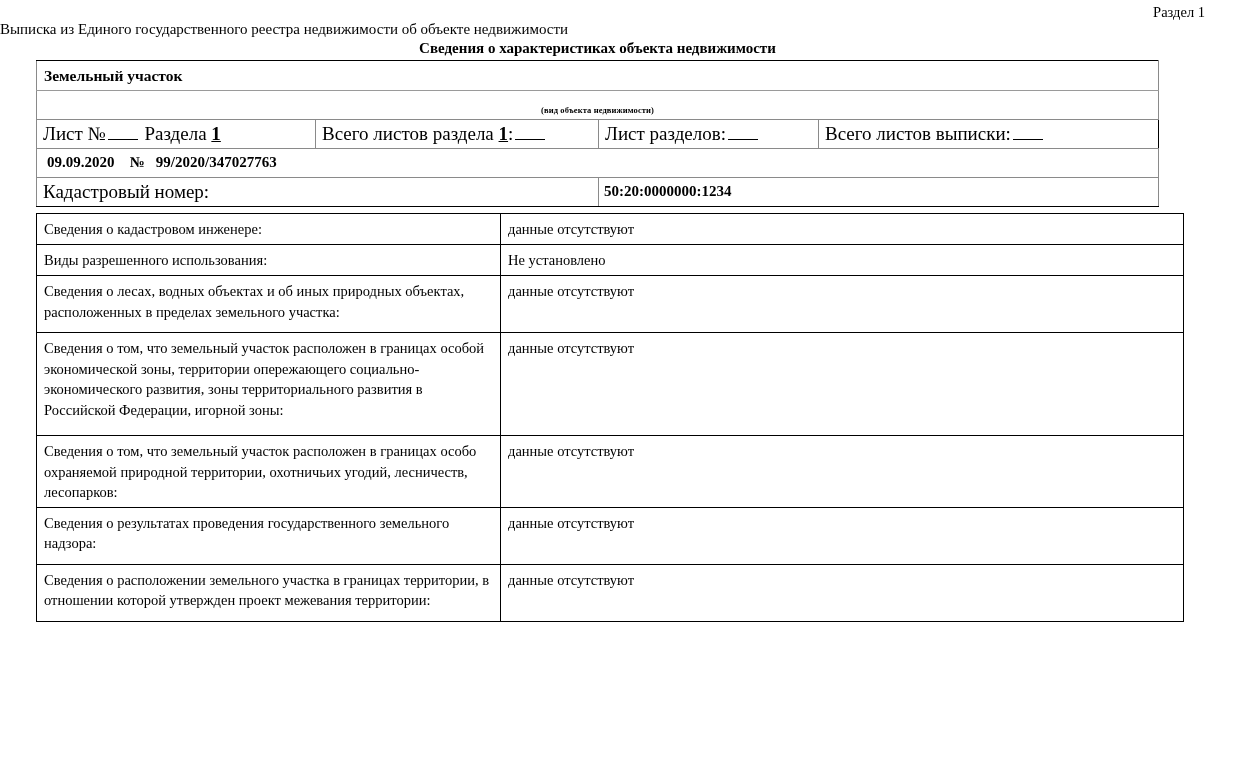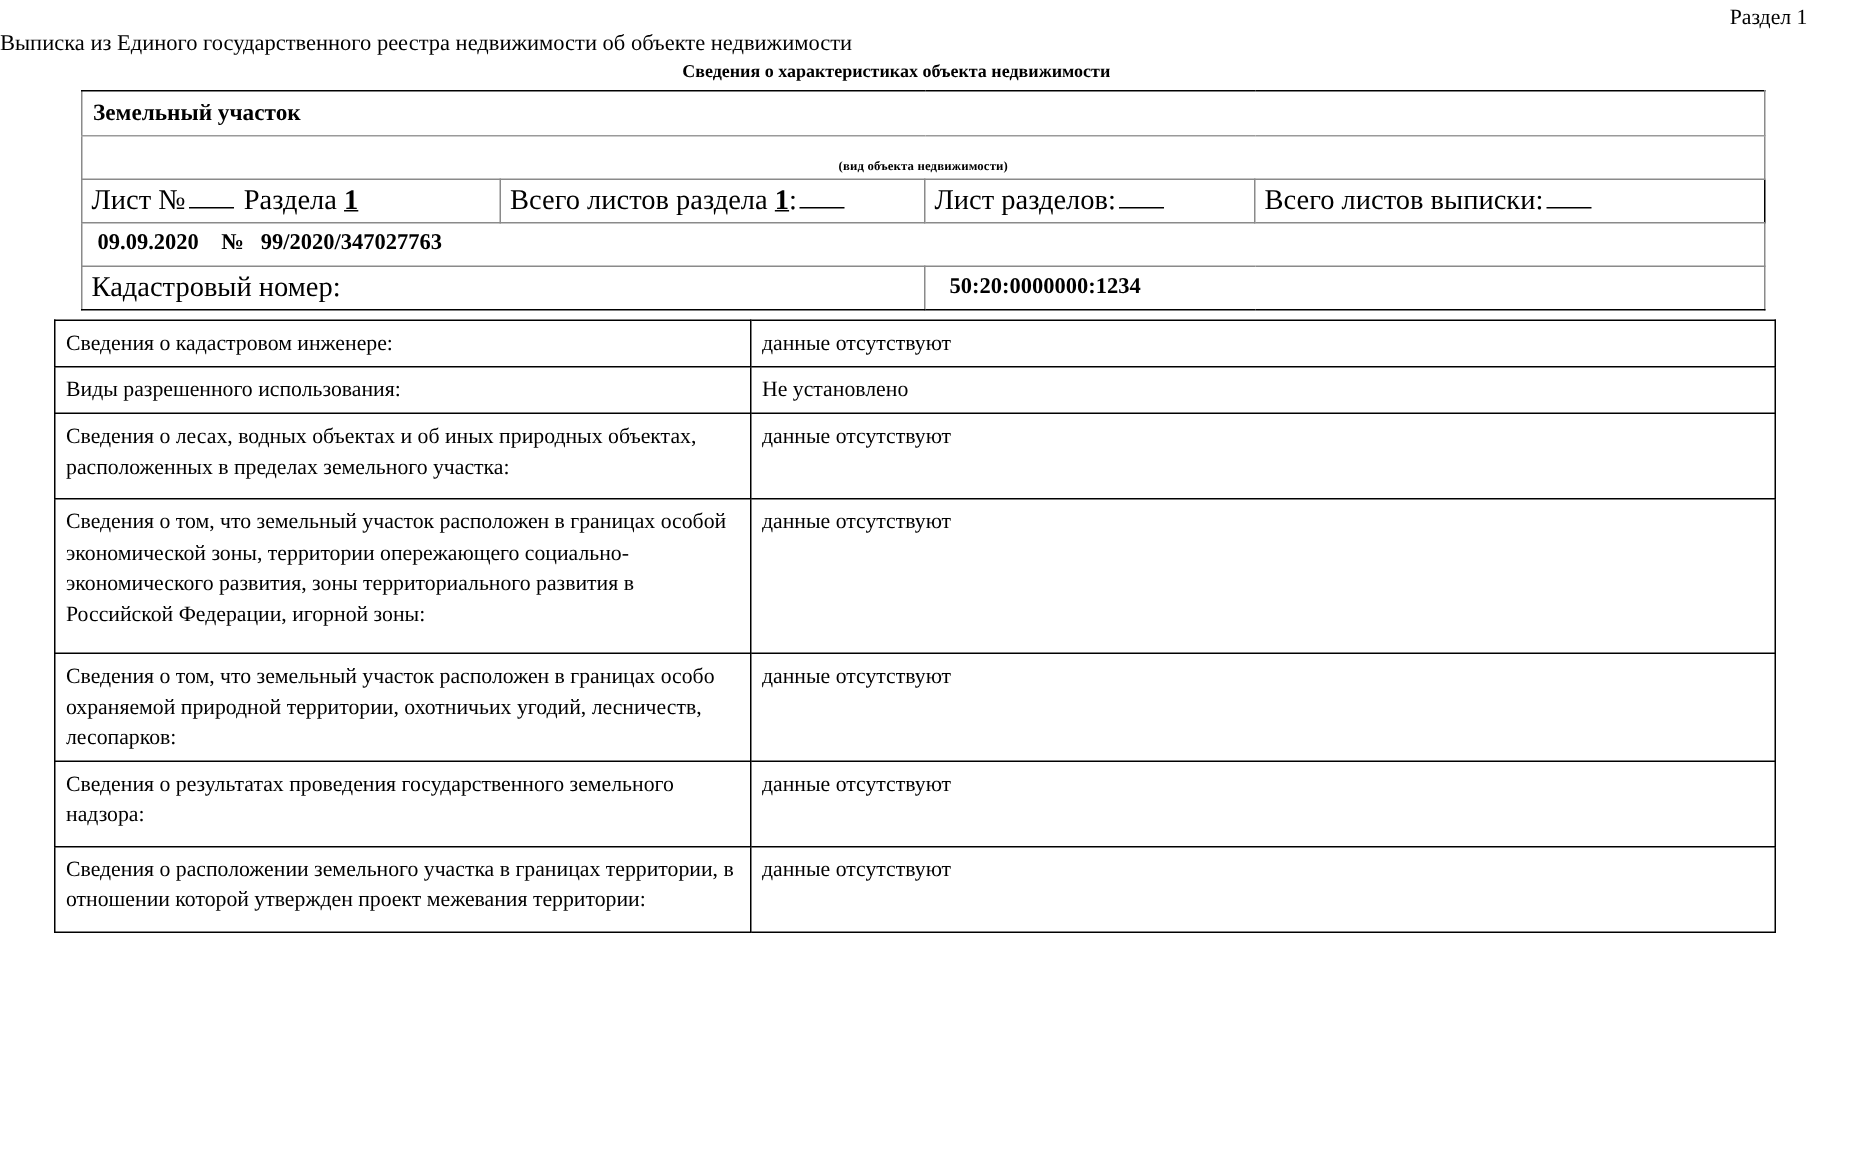--- a/index.html
+++ b/index.html
@@ -42,37 +42,36 @@
     text-align: left;
     font-size: 15px;
     white-space: nowrap;
   }
   .doc-subtitle {
     position: absolute;
     top: 40px;
     left: 0;
     width: 1195px;
     text-align: center;
-    font-size: 12px;
+    font-size: 15px;
     font-weight: bold;
     white-space: nowrap;
   }
 
   
   table {
     border-collapse: collapse;
     table-layout: fixed;
   }
   .header-table {
     position: absolute;
     left: 36px;
     top: 60px;
     width: 1122px;
     border: 1.5px solid #000;
-    margin-left: 18px;
   }
   .header-table td {
     border: 1px solid #8a8a8a;
     padding: 2px 6px;
     vertical-align: middle;
     font-size: 19px;
     line-height: 1.25;
   }
   .header-table .outer-r { border-right: 1.5px solid #000; }
 
@@ -102,21 +101,21 @@
     font-size: 15px;
     padding-left: 10px;
   }
   .row-cad td {
     height: 24px;
     border-bottom: 1.5px solid #000;
   }
   .row-cad .cad-value {
     font-weight: bold;
     font-size: 15px;
-    padding-left: 16px;
+    padding-left: 5px;
   }
 
   .ul-b {
     font-weight: bold;
     text-decoration: underline;
   }
   .blank {
     display: inline-block;
     min-width: 30px;
     border-bottom: 1px solid #000;

